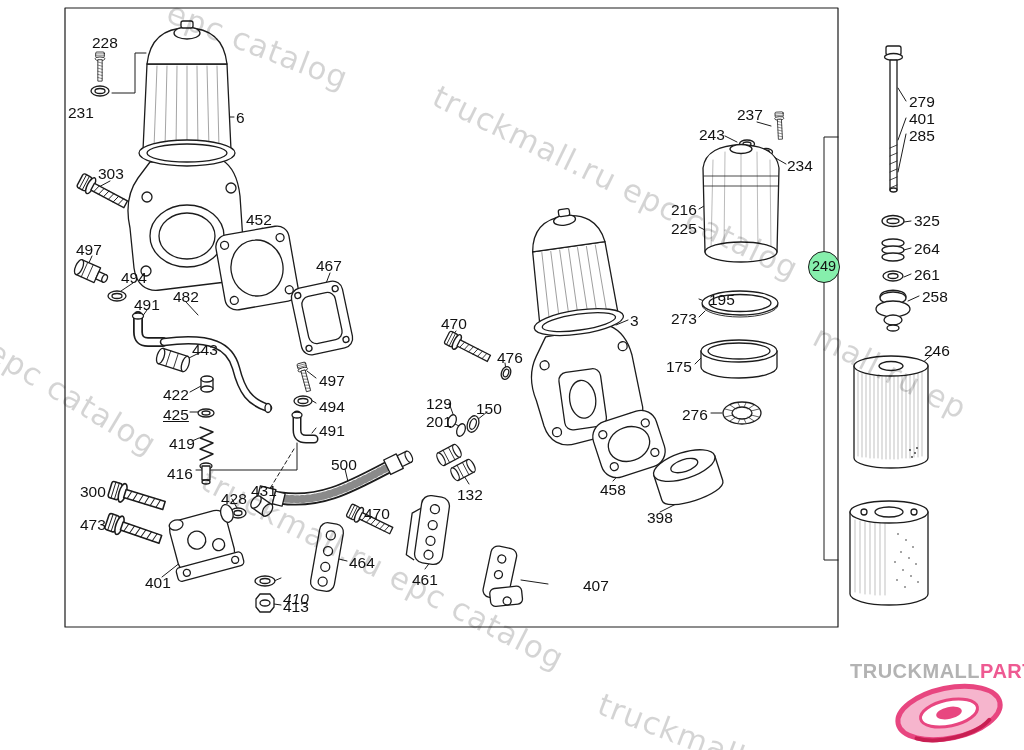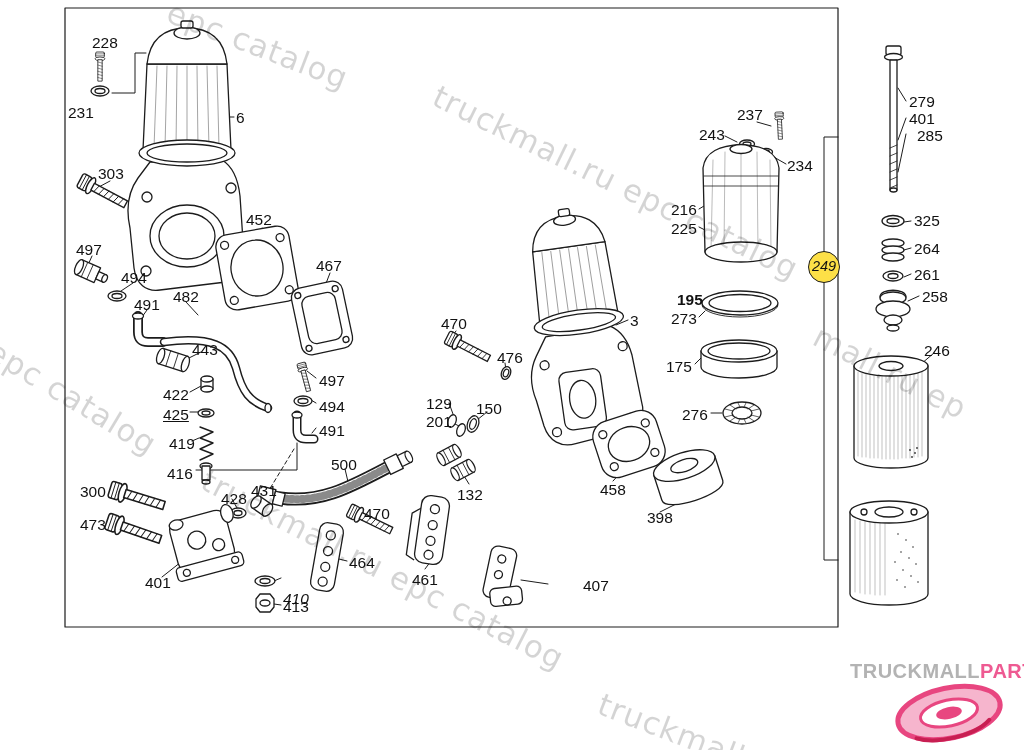--- a/index.html
+++ b/index.html
@@ -16,25 +16,24 @@
   .part-label {
     position: absolute;
     font: 15.5px "Liberation Sans", sans-serif;
     color: #111111;
     white-space: nowrap;
   }
   .part-label.circled {
     width: 30px; height: 30px;
     border: 1.5px solid #1c1c1c;
     border-radius: 50%;
-    background: #fde047;
+    background: #86efac;
     text-align: center;
     line-height: 29px;
     font-size: 14.5px;
-    font-style: italic;
   }
   .watermark {
     position: absolute;
     color: rgba(0,0,0,0.17);
     font-family: "DejaVu Sans", sans-serif;
     white-space: nowrap;
     transform-origin: left top;
     letter-spacing: 1px;
   }
   #logo {
@@ -503,27 +502,27 @@
       <div class="part-label" style="left: 412px; top: 571px;">461</div>
       <div class="part-label" style="left: 583px; top: 577px;">407</div>
       <div class="part-label" style="left: 630px; top: 312px;">3</div>
       <div class="part-label" style="left: 600px; top: 481px;">458</div>
       <div class="part-label" style="left: 647px; top: 509px;">398</div>
       <div class="part-label" style="left: 737px; top: 106px;">237</div>
       <div class="part-label" style="left: 699px; top: 126px;">243</div>
       <div class="part-label" style="left: 787px; top: 157px;">234</div>
       <div class="part-label" style="left: 671px; top: 201px;">216</div>
       <div class="part-label" style="left: 671px; top: 220px;">225</div>
-      <div class="part-label" style="left: 677px; top: 291px; font-weight: bold;">195</div>
+      <div class="part-label" style="left: 709px; top: 291px;">195</div>
       <div class="part-label" style="left: 671px; top: 310px;">273</div>
       <div class="part-label" style="left: 666px; top: 358px;">175</div>
       <div class="part-label" style="left: 682px; top: 406px;">276</div>
       <div class="part-label" style="left: 909px; top: 93px;">279</div>
       <div class="part-label" style="left: 909px; top: 110px;">401</div>
-      <div class="part-label" style="left: 909px; top: 127px; margin-left: 8px;">285</div>
+      <div class="part-label" style="left: 909px; top: 127px;">285</div>
       <div class="part-label" style="left: 914px; top: 212px;">325</div>
       <div class="part-label" style="left: 914px; top: 240px;">264</div>
       <div class="part-label" style="left: 914px; top: 266px;">261</div>
       <div class="part-label" style="left: 922px; top: 288px; text-align: right;">258</div>
       <div class="part-label" style="left: 924px; top: 342px;">246</div>
       <div class="part-label circled" style="left: 808px; top: 251px;">249</div>
     </div>
 
   <div id="logo">
     <div class="brand-line"><span style="color: rgb(179, 179, 179);">TRUCKMALL</span><span style="color: rgb(238, 90, 146);">PARTS</span></div>

